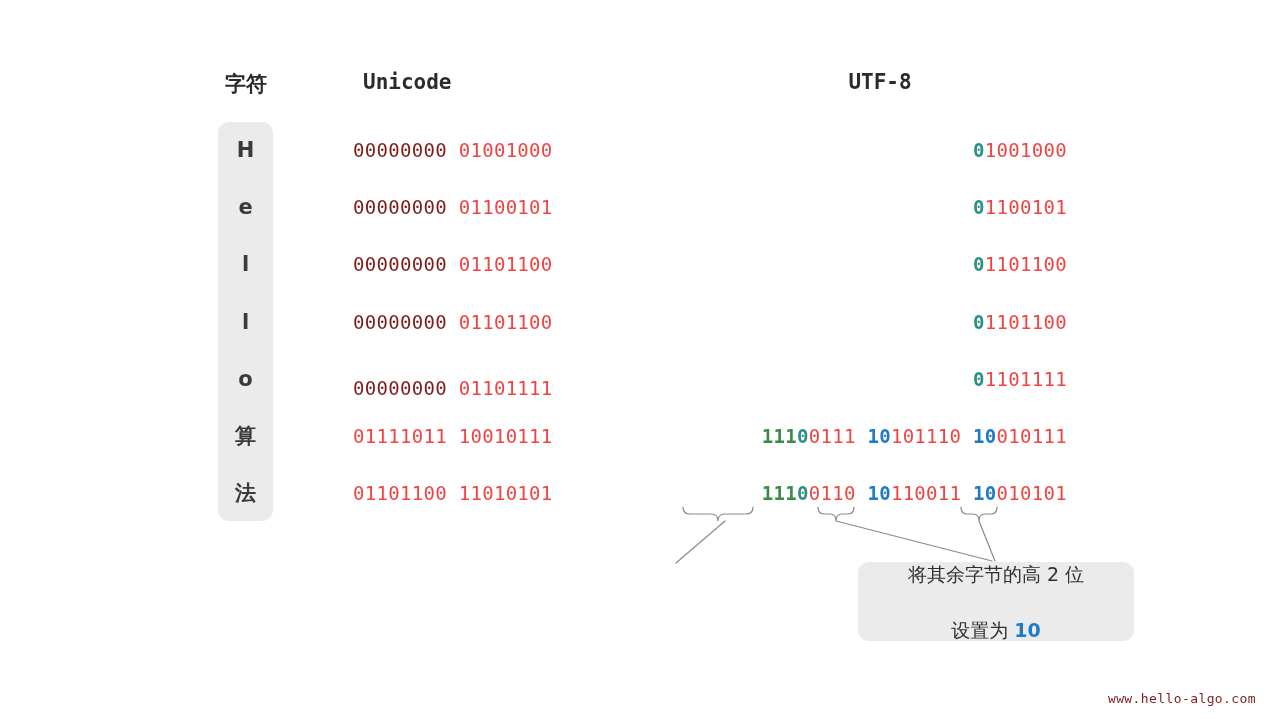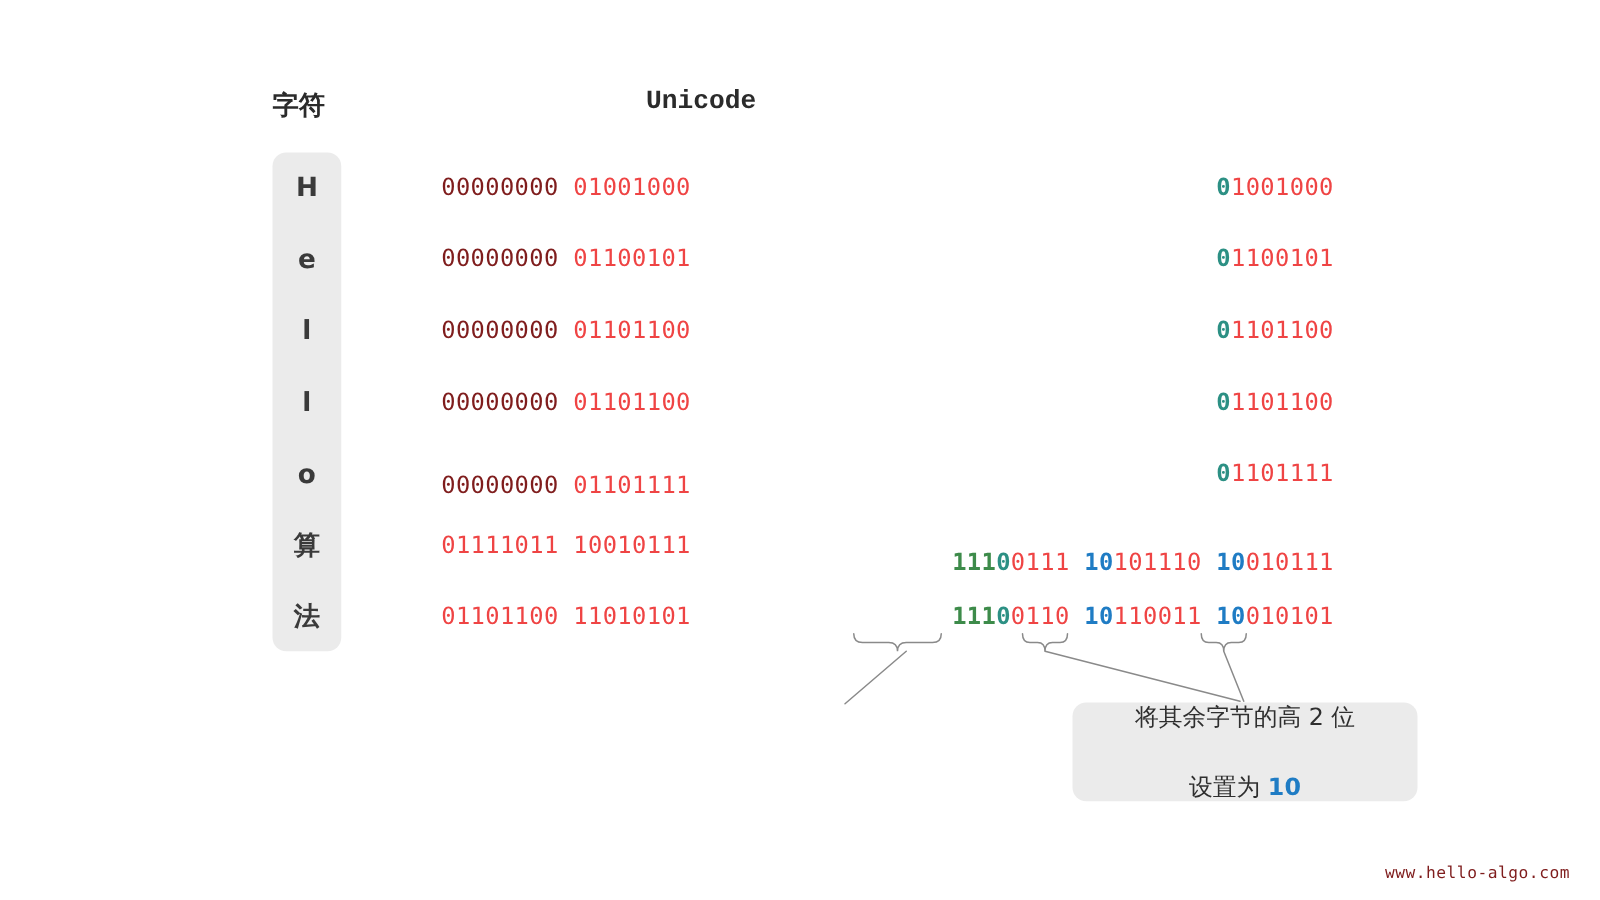--- a/index.html
+++ b/index.html
@@ -25,23 +25,23 @@
 
   
   .hdr {
     position: absolute;
     font-family: "DejaVu Sans Mono", monospace;
     font-weight: bold;
     font-size: 21px;
     color: #2b2b2b;
     white-space: nowrap;
   }
-  .hdr-char  { left: 218px; top: 70px; width: 56px; 
+  .hdr-char  { left: 218px; top: 70px; width: 56px; text-align: center;
                font-family: "DejaVu Sans", sans-serif; }
-  .hdr-uni   { left: 353px; top: 70px; width: 252px; text-align: right; font-family: Liberation Mono, monospace; }
+  .hdr-uni   { left: 363px; top: 70px; width: 252px; text-align: left; }
   .hdr-utf   { left: 790px; top: 70px; width: 180px; text-align: center; }
 
   
   .char-col {
     position: absolute;
     left: 218px;
     top: 122px;
     width: 55px;
     height: 399px;
     background: #ebebeb;
@@ -131,20 +131,21 @@
     letter-spacing: 0.4px;
   }
 </style>
 </head>
 <body>
 
 <div class="stage">
 
   <div class="hdr hdr-char">字符</div>
   <div class="hdr hdr-uni">Unicode</div>
+  <div class="hdr hdr-utf">UTF-8</div>
 
   <div class="char-col"></div>
 
   <div id="rows-layer">
       <div class="char-cell" style="top: 135px;">H</div>
       <div class="uni-cell" style="top: 135px;"><span class="b-dim">00000000</span> <span class="b-dark">01001000</span></div>
       <div class="utf-cell" style="top: 135px;"><span><span class="b-teal">0</span><span class="b-dark">1001000</span></span></div>
       <div class="char-cell" style="top: 192.2px;">e</div>
       <div class="uni-cell" style="top: 192.2px;"><span class="b-dim">00000000</span> <span class="b-dark">01100101</span></div>
       <div class="utf-cell" style="top: 192.2px;"><span><span class="b-teal">0</span><span class="b-dark">1100101</span></span></div>
@@ -152,21 +153,21 @@
       <div class="uni-cell" style="top: 249.4px;"><span class="b-dim">00000000</span> <span class="b-dark">01101100</span></div>
       <div class="utf-cell" style="top: 249.4px;"><span><span class="b-teal">0</span><span class="b-dark">1101100</span></span></div>
       <div class="char-cell" style="top: 306.6px;">l</div>
       <div class="uni-cell" style="top: 306.6px;"><span class="b-dim">00000000</span> <span class="b-dark">01101100</span></div>
       <div class="utf-cell" style="top: 306.6px;"><span><span class="b-teal">0</span><span class="b-dark">1101100</span></span></div>
       <div class="char-cell" style="top: 363.8px;">o</div>
       <div class="uni-cell" style="top: 373px;"><span class="b-dim">00000000</span> <span class="b-dark">01101111</span></div>
       <div class="utf-cell" style="top: 363.8px;"><span><span class="b-teal">0</span><span class="b-dark">1101111</span></span></div>
       <div class="char-cell" style="top: 421px;">算</div>
       <div class="uni-cell" style="top: 421px;"><span class="b-dark">01111011</span> <span class="b-dark">10010111</span></div>
-      <div class="utf-cell" style="top: 435px;"><span><span class="b-green">111</span><span class="b-teal">0</span><span class="b-dark">0111</span></span> <span><span class="b-blue">10</span><span class="b-dark">101110</span></span> <span><span class="b-blue">10</span><span class="b-dark">010111</span></span></div>
+      <div class="utf-cell" style="top: 421px;"><span><span class="b-green">111</span><span class="b-teal">0</span><span class="b-dark">0111</span></span> <span><span class="b-blue">10</span><span class="b-dark">101110</span></span> <span><span class="b-blue">10</span><span class="b-dark">010111</span></span></div>
       <div class="char-cell" style="top: 478.2px;">法</div>
       <div class="uni-cell" style="top: 478.2px;"><span class="b-dark">01101100</span> <span class="b-dark">11010101</span></div>
       <div class="utf-cell" style="top: 478.2px;"><span><span class="b-green">111</span><span class="b-teal">0</span><span class="b-dark">0110</span></span> <span><span class="b-blue">10</span><span class="b-dark">110011</span></span> <span><span class="b-blue">10</span><span class="b-dark">010101</span></span></div>
     </div>
 
   <svg class="leaders" viewBox="0 0 1280 720" xmlns="http://www.w3.org/2000/svg">
     <g fill="none" stroke="#8a8a8a" stroke-width="1.2" stroke-linecap="round">
 
       <path d="M683,507 q0,7 7,7 h21 q7,0 7,7 q0,-7 7,-7 h21 q7,0 7,-7"></path>
 

